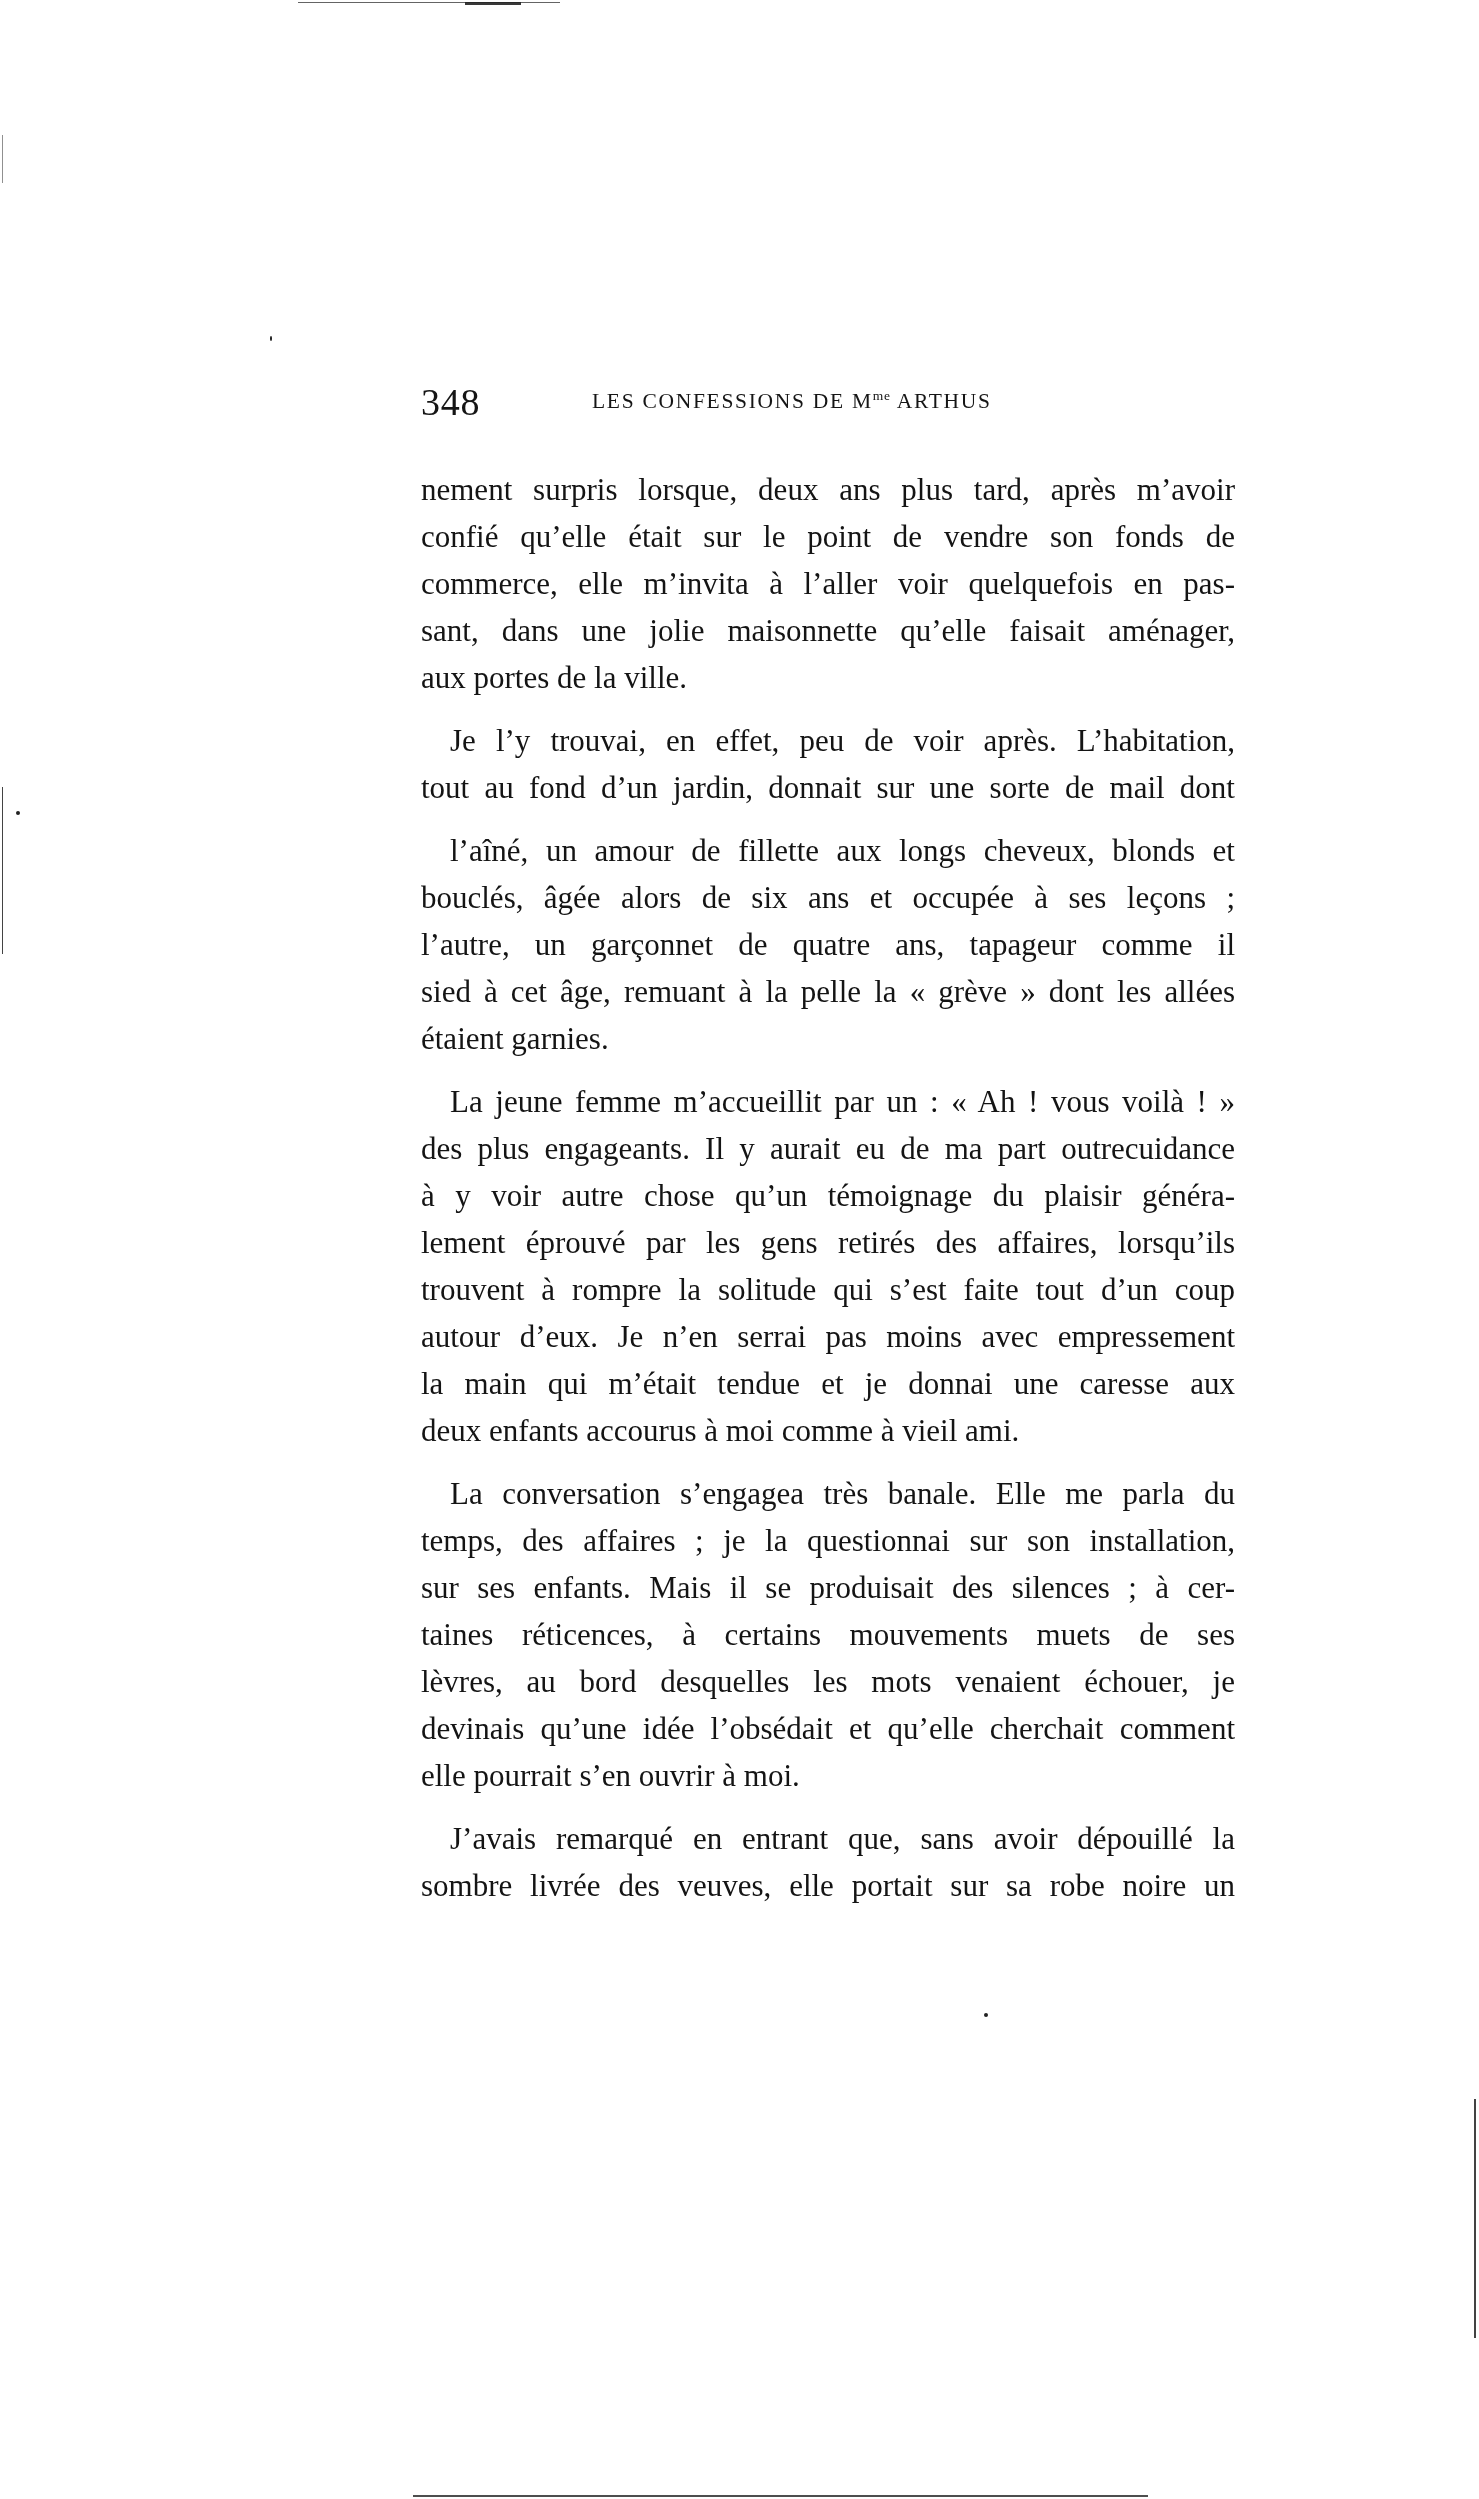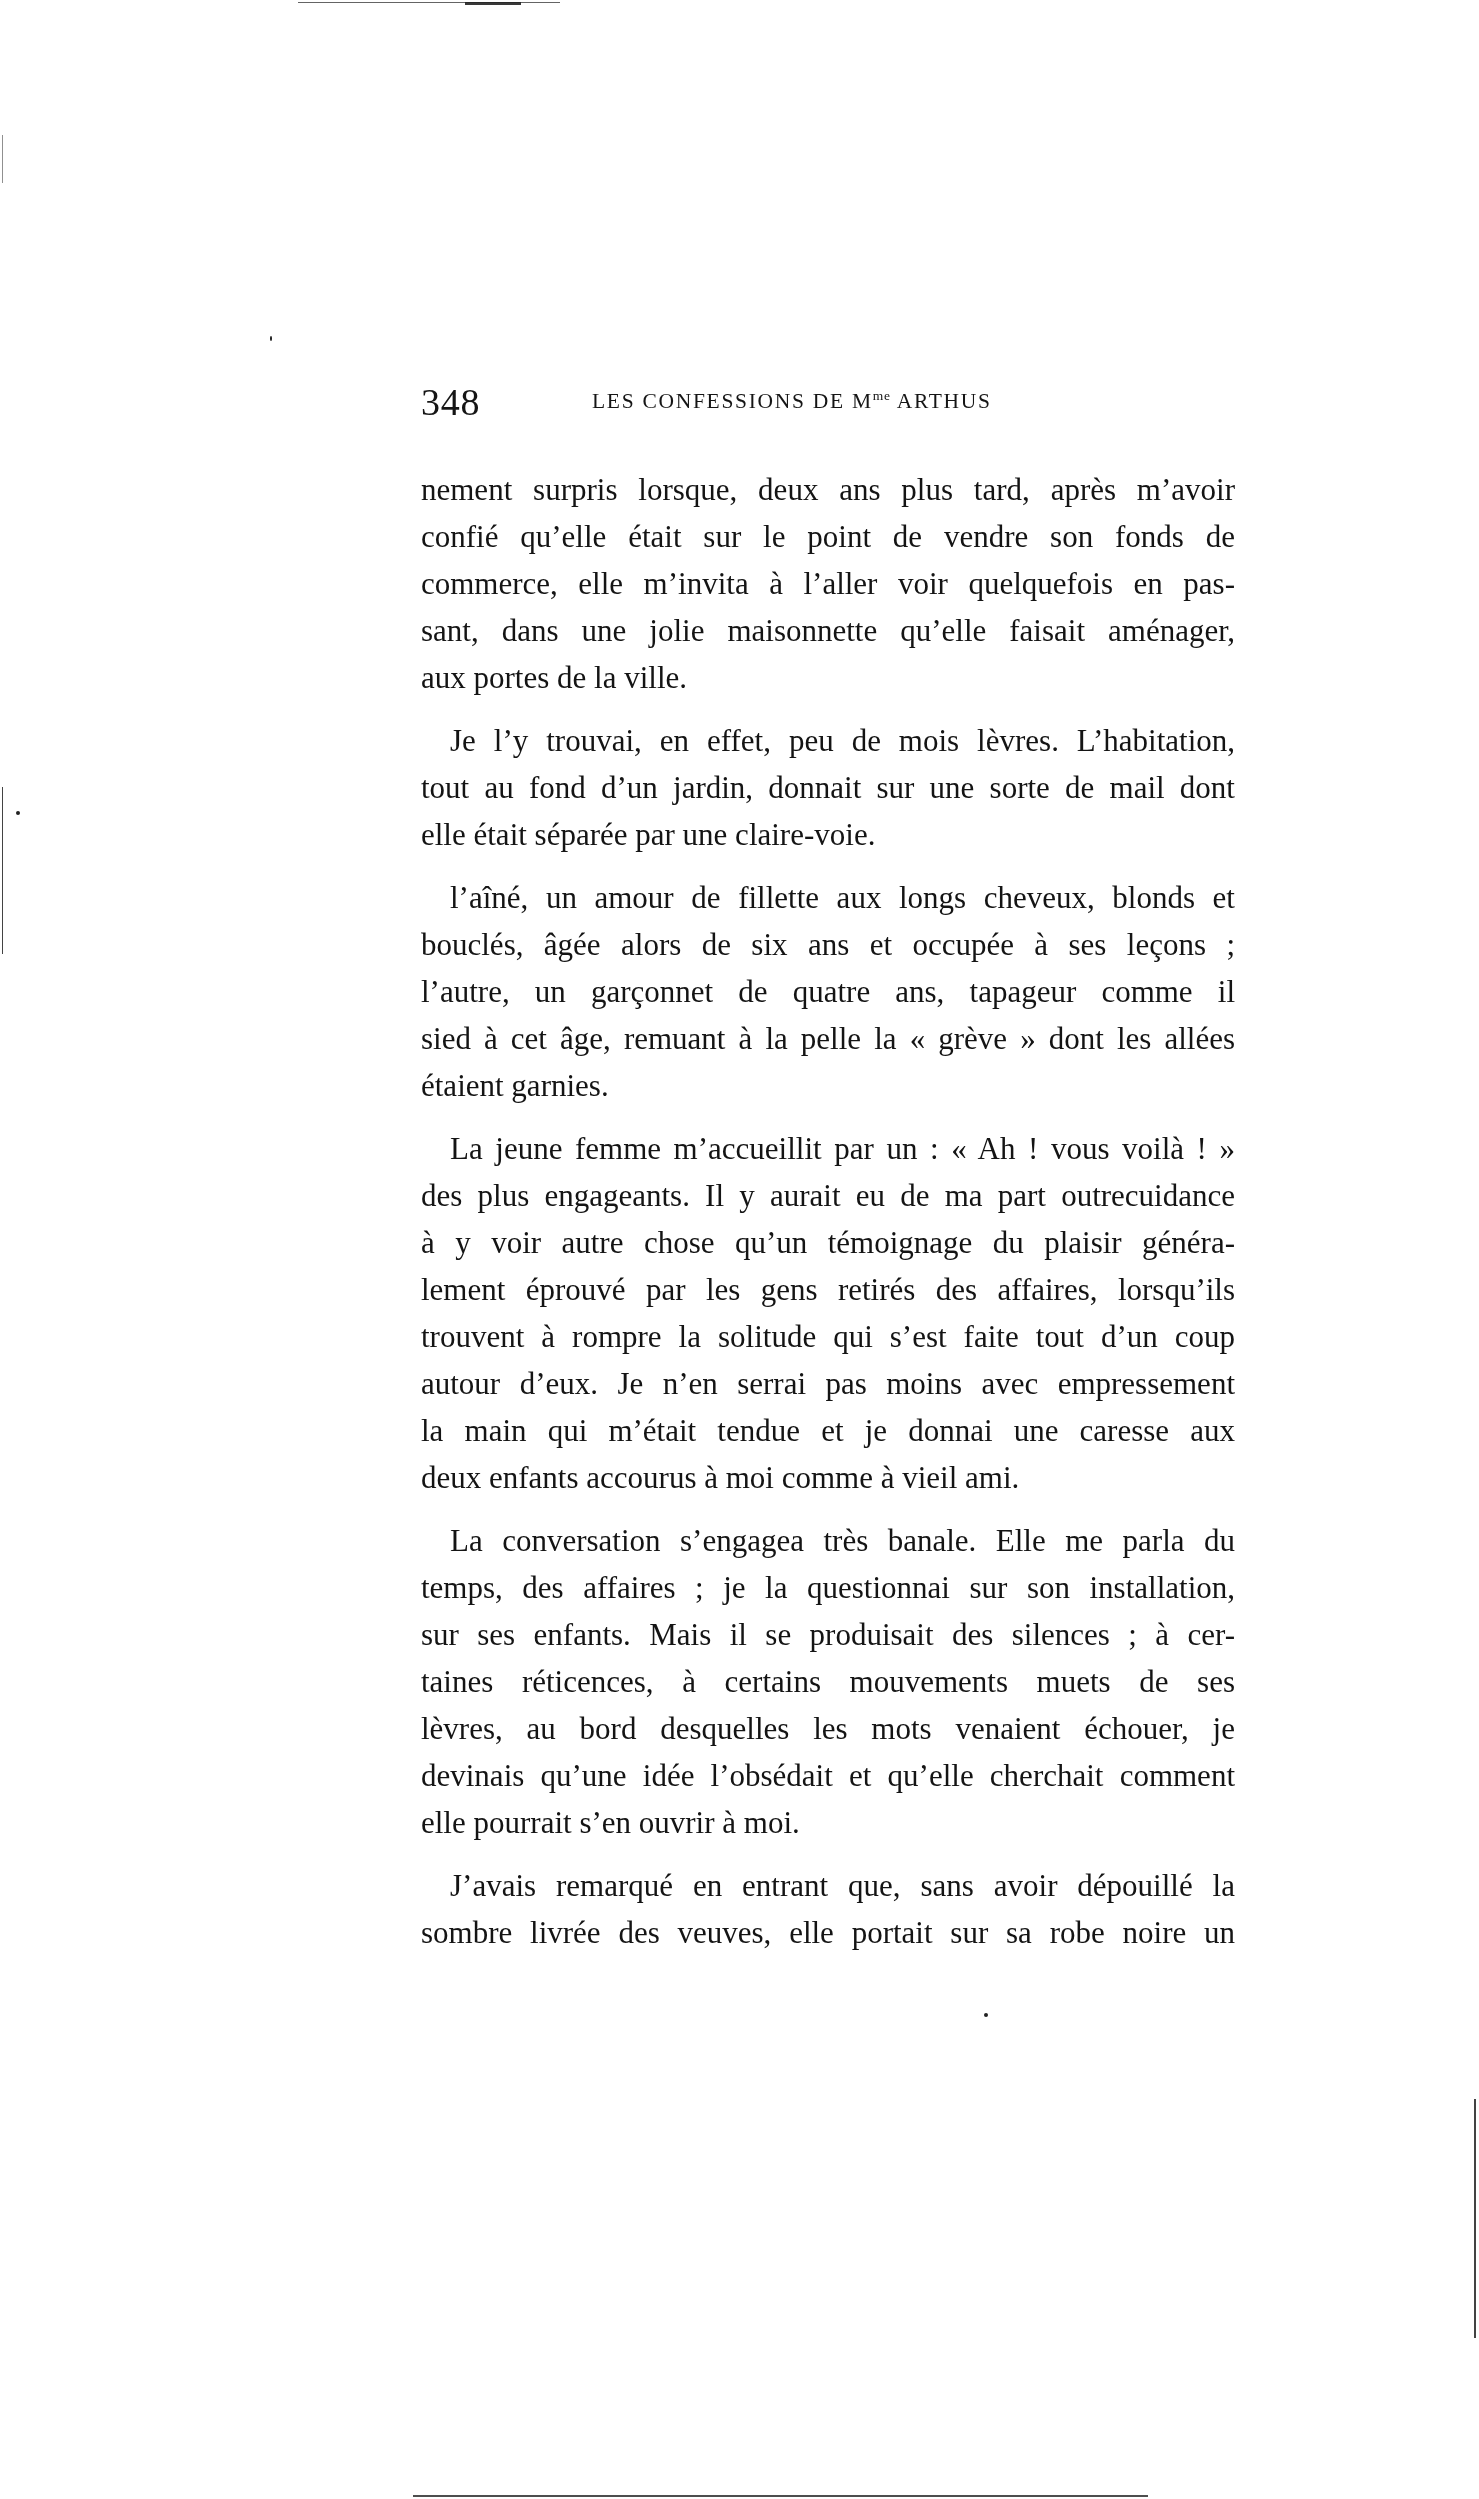--- a/index.html
+++ b/index.html
@@ -53,23 +53,22 @@
 
   <div class="body-text" id="body-text">
       <div class="para">
         <span class="line">nement surpris lorsque, deux ans plus tard, après m’avoir</span>
         <span class="line">confié qu’elle était sur le point de vendre son fonds de</span>
         <span class="line">commerce, elle m’invita à l’aller voir quelquefois en pas-</span>
         <span class="line">sant, dans une jolie maisonnette qu’elle faisait aménager,</span>
         <span class="line last">aux portes de la ville.</span>
       </div>
       <div class="para indent">
-        <span class="line">Je l’y trouvai, en effet, peu de mois lèvres. L’habitation,</span>
+        <span class="line">Je l’y trouvai, en effet, peu de voir après. L’habitation,</span>
         <span class="line">tout au fond d’un jardin, donnait sur une sorte de mail dont</span>
-        <span class="line last">elle était séparée par une claire-voie.</span>
       </div>
       <div class="para indent">
         <span class="line">l’aîné, un amour de fillette aux longs cheveux, blonds et</span>
         <span class="line">bouclés, âgée alors de six ans et occupée à ses leçons ;</span>
         <span class="line">l’autre, un garçonnet de quatre ans, tapageur comme il</span>
         <span class="line">sied à cet âge, remuant à la pelle la « grève » dont les allées</span>
         <span class="line last">étaient garnies.</span>
       </div>
       <div class="para indent">
         <span class="line">La jeune femme m’accueillit par un : « Ah ! vous voilà ! »</span>

